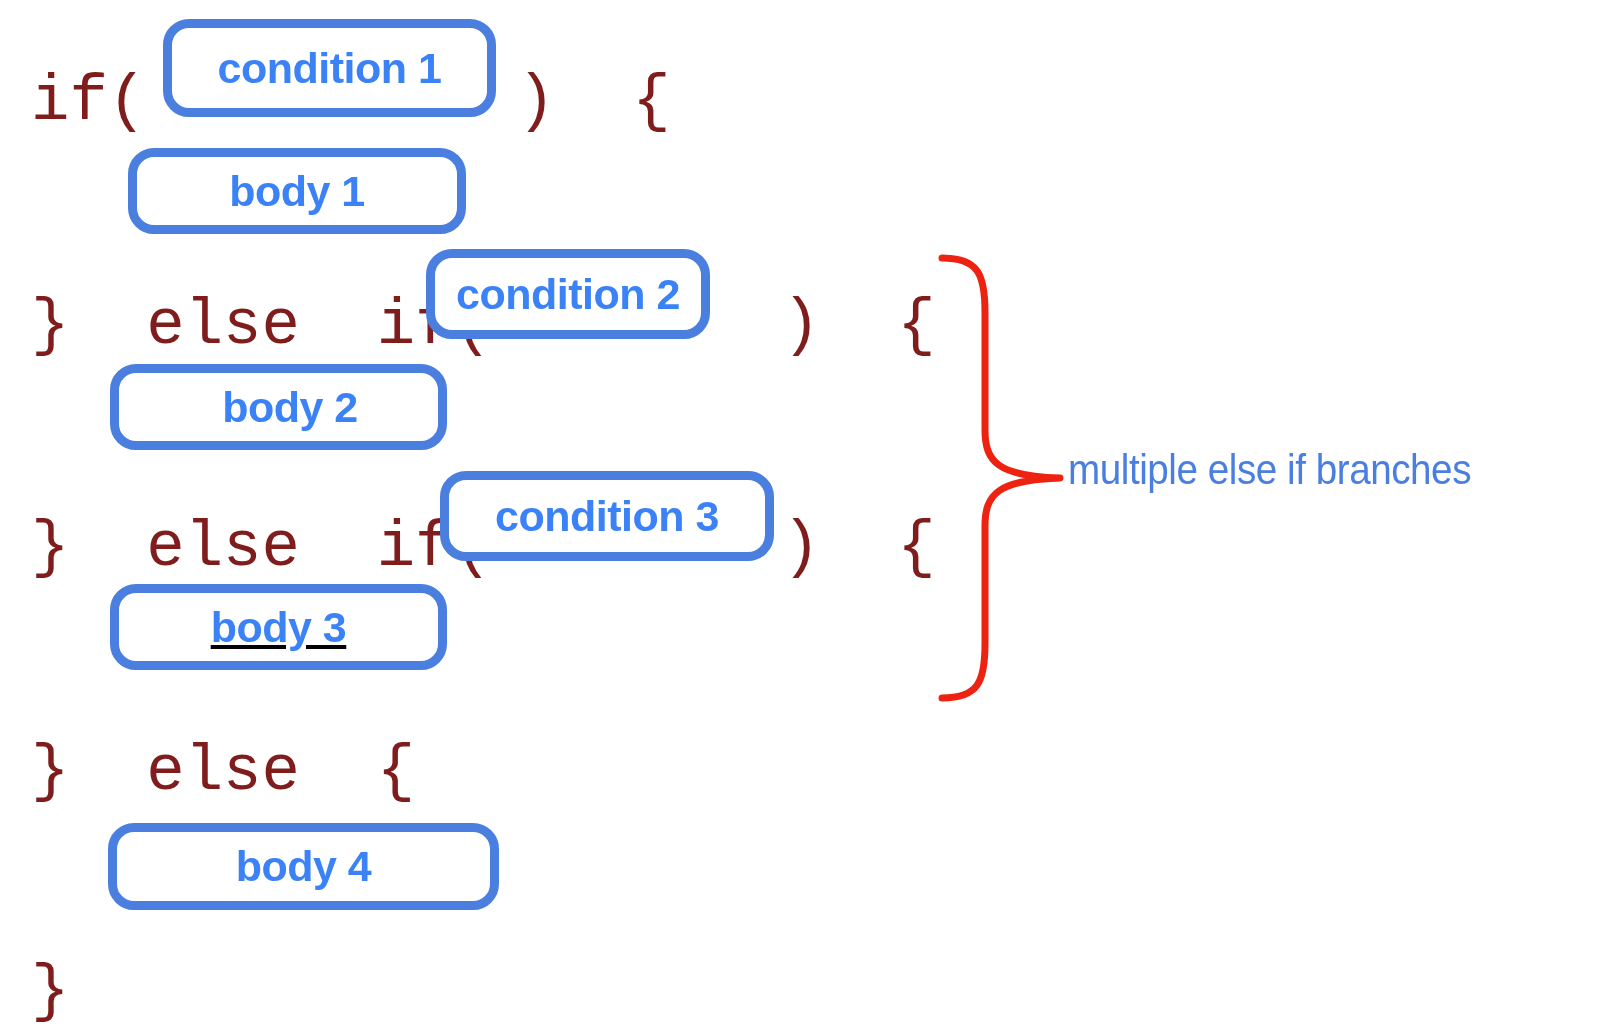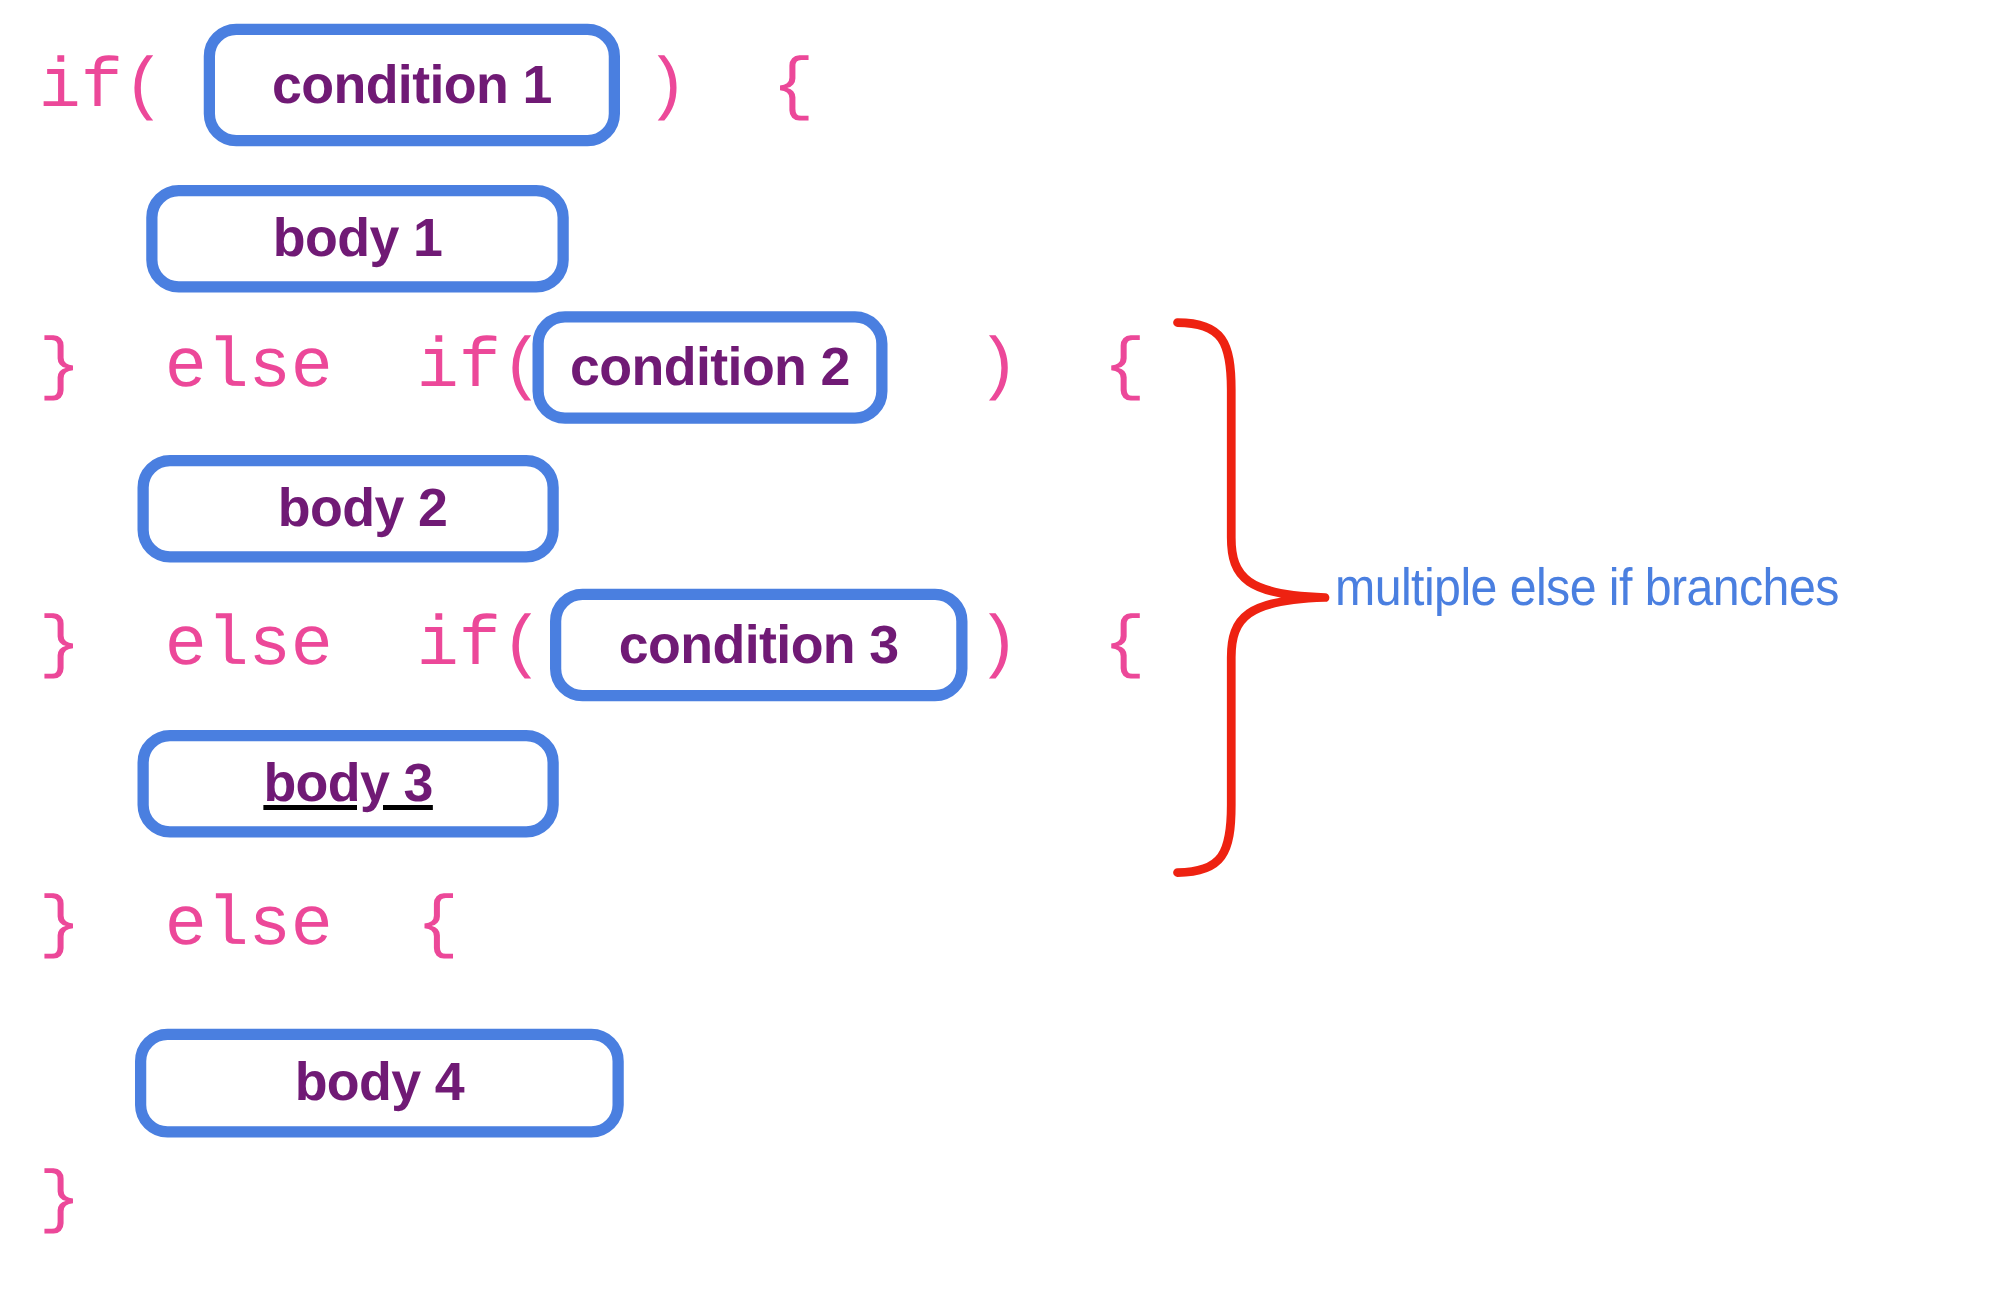--- a/index.html
+++ b/index.html
@@ -13,43 +13,44 @@
     height: 1032px;
     background: #ffffff;
     overflow: hidden;
     font-family: "Liberation Sans", sans-serif;
   }
 
   
   .code {
     position: absolute;
     font-family: "Liberation Mono", "DejaVu Sans Mono", monospace;
-    font-size: 56px;
+    font-size: 64px;
     line-height: 64px;
-    color: #ec4899;
+    color: #7f1d1d;
     white-space: pre;
     letter-spacing: 0px;
+    margin-top: 32px;
   }
 
   
   .box {
     position: absolute;
     box-sizing: border-box;
     background: #ffffff;
     border: 9px solid #4a7fe0;
     border-radius: 26px;
     display: flex;
     align-items: center;
     justify-content: center;
   }
   .box-label {
     font-family: "Liberation Sans", sans-serif;
     font-size: 43px;
     font-weight: 700;
-    color: #701a75;
+    color: #3b82f6;
     letter-spacing: -0.5px;
     white-space: nowrap;
   }
 
   
   #brace-svg {
     position: absolute;
     left: 920px;
     top: 240px;
     width: 160px;
@@ -76,21 +77,21 @@
 <div id="canvas">
 
   <div class="code" style="left:31px; top:38px;">if(</div>
 
   <div class="box" style="left:163px; top:19px; width:333px; height:98px;">
     <span class="box-label">condition 1</span>
   </div>
 
   <div class="code" style="left:517px; top:38px;">)  {</div>
 
-  <div class="box" style="left:117px; top:148px; width:338px; height:86px;">
+  <div class="box" style="left:128px; top:148px; width:338px; height:86px;">
     <span class="box-label">body 1</span>
   </div>
 
   <div class="code" style="left:31px; top:262px;">}  else  if(</div>
 
   <div class="box" style="left:426px; top:249px; width:284px; height:90px;">
     <span class="box-label">condition 2</span>
   </div>
 
   <div class="code" style="left:782px; top:262px;">)  {</div>

